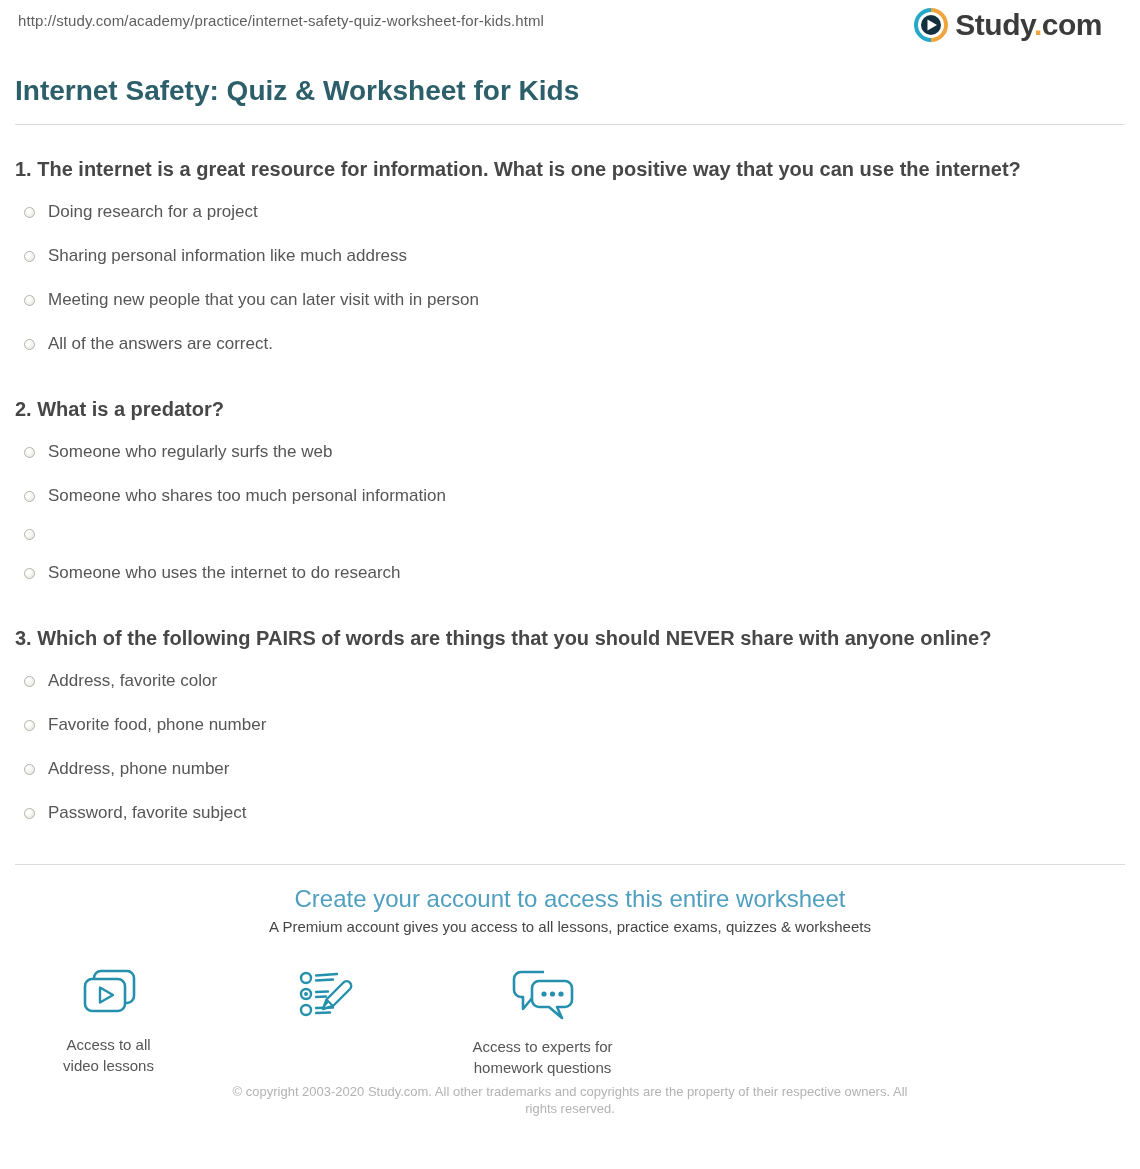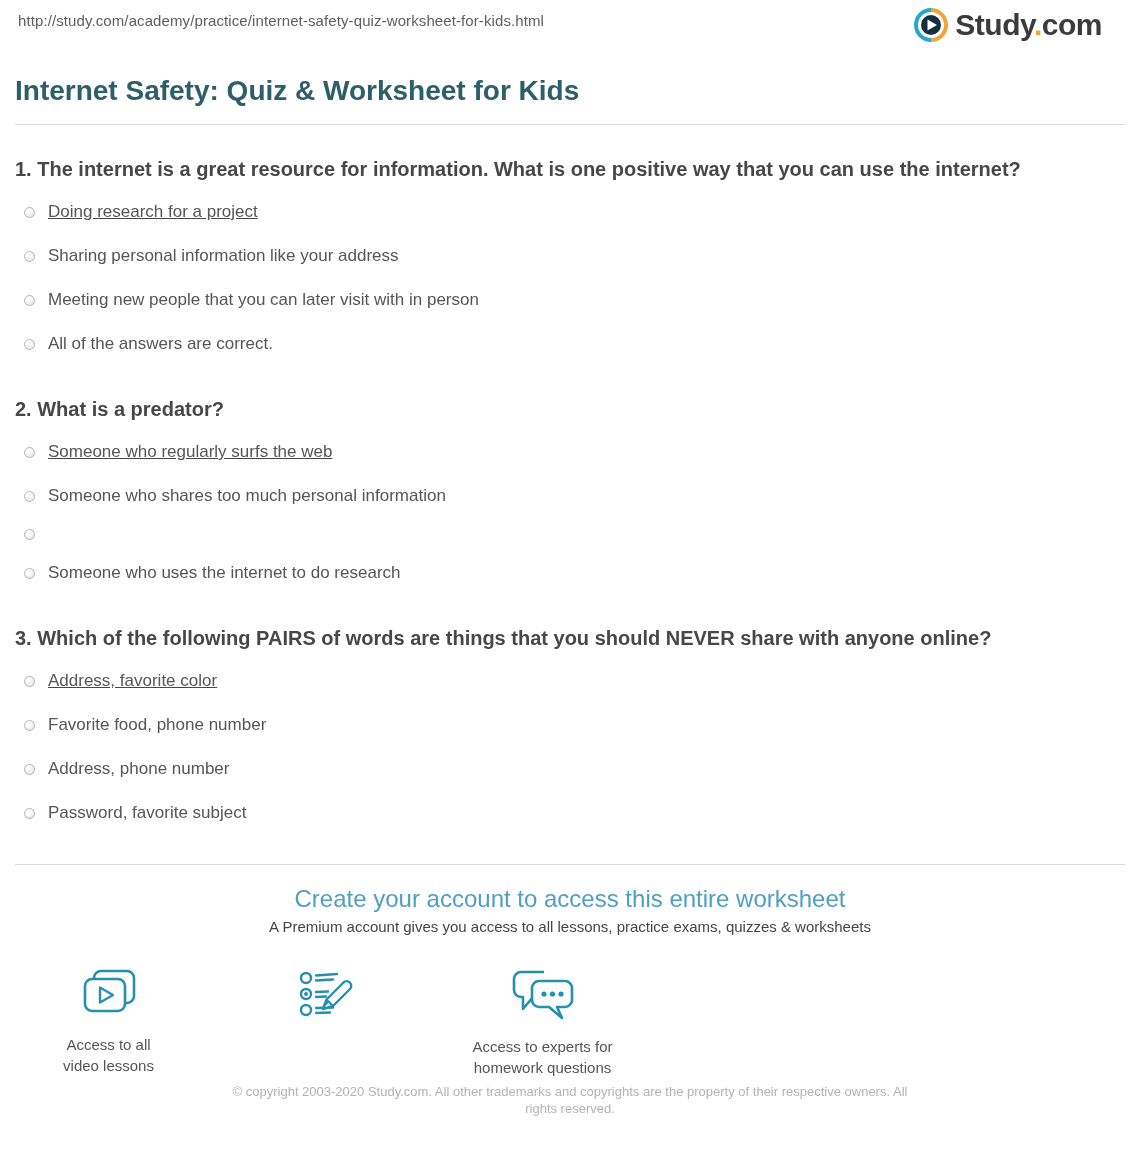--- a/index.html
+++ b/index.html
@@ -30,21 +30,21 @@
     line-height: 34px;
   }
   .divider { height: 1px; background: #dcdcdc; margin: 16px 15px 0; }
 
   
   .quiz { margin: 0 15px; }
   .question { margin-top: 42px; }
   .question:first-child { margin-top: 32px; }
   .question-text { margin: 0; font-size: 20px; font-weight: bold; color: #474747; line-height: 24px; }
   .option { display: flex; align-items: center; margin-top: 22px; cursor: pointer; }
-  .option:first-of-type { margin-top: 20px; text-decoration: underline; }
+  .option:first-of-type { margin-top: 20px; }
   .radio {
     flex: 0 0 auto;
     width: 11px; height: 11px; border-radius: 50%;
     border: 1px solid #b5b2ae;
     background: radial-gradient(circle at 35% 30%, #ffffff 20%, #e9e6e2 85%);
     margin: 0 13px 0 9px;
   }
   .option-label { font-size: 17px; color: #565656; line-height: 22px; }
 
   
@@ -93,21 +93,21 @@
 <div class="quiz">
 
   <div class="question">
     <h2 class="question-text">1. The internet is a great resource for information. What is one positive way that you can use the internet?</h2>
     <div class="option">
       <span class="radio"></span>
       <span class="option-label">Doing research for a project</span>
     </div>
     <div class="option">
       <span class="radio"></span>
-      <span class="option-label">Sharing personal information like your address</span>
+      <span class="option-label">Sharing personal information like much address</span>
     </div>
     <div class="option">
       <span class="radio"></span>
       <span class="option-label">Meeting new people that you can later visit with in person</span>
     </div>
     <div class="option">
       <span class="radio"></span>
       <span class="option-label">All of the answers are correct.</span>
     </div>
   </div>

